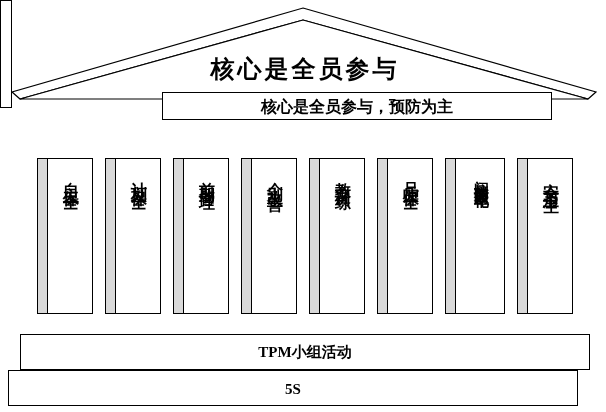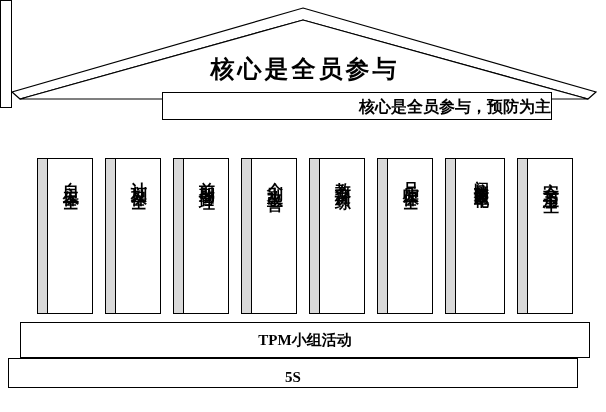--- a/index.html
+++ b/index.html
@@ -41,21 +41,21 @@
     font-family: "Liberation Serif", serif;
     white-space: nowrap;
   }
 
   
   .band {
     position: absolute;
     box-sizing: border-box;
     border: 1px solid #000;
     background: #ffffff;
-    text-align: right;
+    text-align: center;
     font-family: "Liberation Serif", serif;
     font-weight: bold;
     color: #000;
   }
   .band-1 {
     left: 162px;
     top: 92px;
     width: 390px;
     height: 28px;
     font-size: 16px;
@@ -126,34 +126,35 @@
   
   .slab {
     position: absolute;
     box-sizing: border-box;
     border: 1px solid #000;
     background: #ffffff;
     font-family: "Liberation Serif", serif;
     font-weight: bold;
     color: #000;
     text-align: center;
+    margin-top: 12px;
   }
   .slab-top {
     left: 20px;
     top: 322px;
     width: 570px;
     height: 36px;
     font-size: 15px;
     line-height: 35px;
   }
   .slab-bottom {
     left: 8px;
     top: 358px;
     width: 570px;
-    height: 30px;
+    height: 36px;
     font-size: 15px;
     line-height: 37px;
   }
   
   .edge-a {
     left: 8px;
     top: 288px;
     width: 12px;
     height: 108px;
     border: 1px solid #000;

